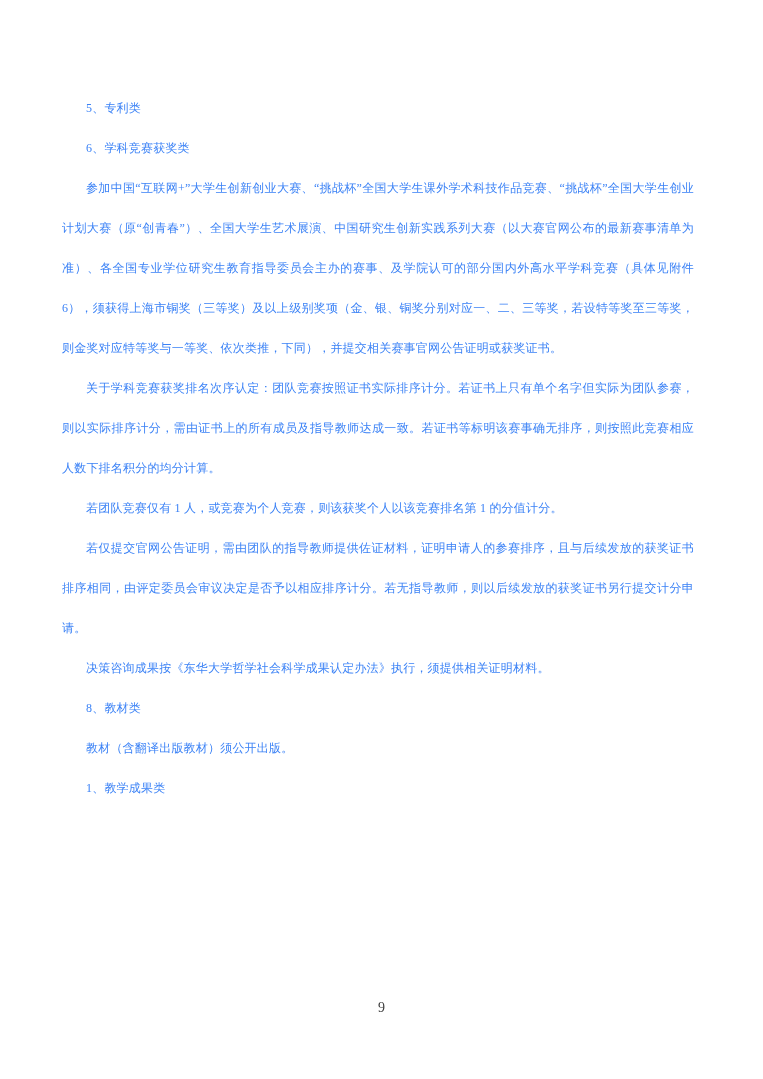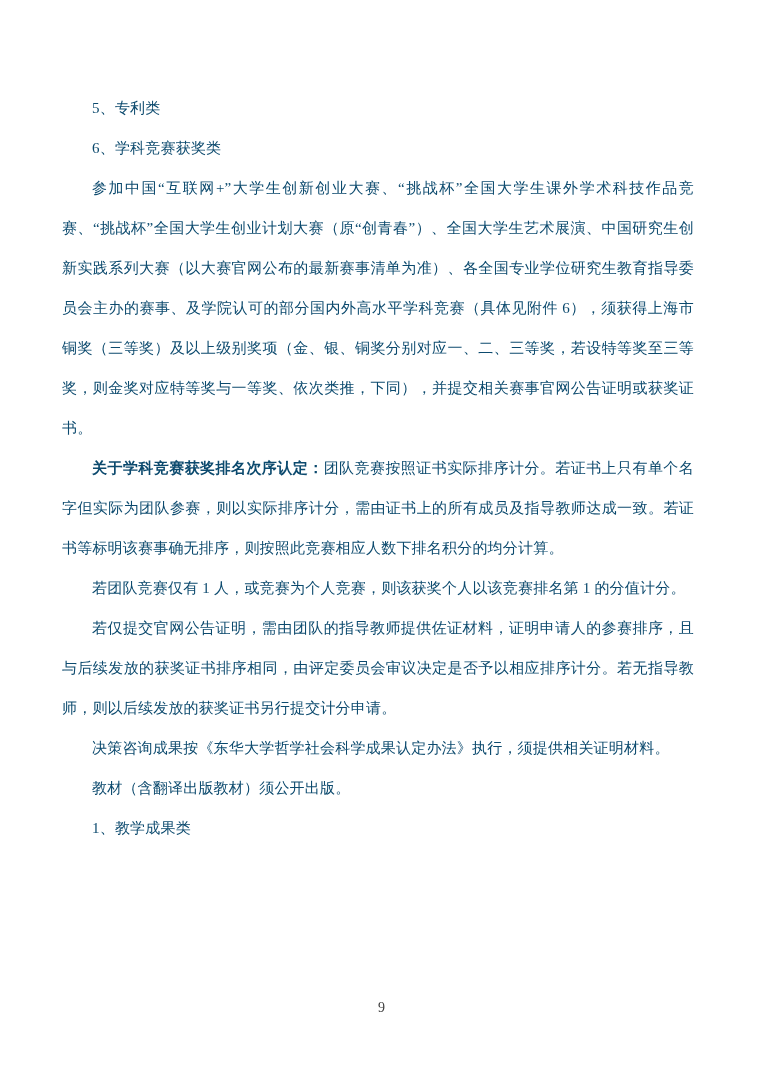--- a/index.html
+++ b/index.html
@@ -17,30 +17,30 @@
   }
   .content {
     position: absolute;
     left: 62px;
     top: 88px;
     width: 632px;
   }
   p.para {
     margin: 0;
     padding: 0;
-    font-size: 15px;
+    font-size: 12px;
     line-height: 40px;
-    color: #0c4a6e;
+    color: #3b82f6;
     text-align: justify;
     text-indent: 2em;
     font-weight: normal;
     letter-spacing: 0.2px;
   }
   p.para .lead-bold {
-    font-weight: bold;
+    font-weight: normal;
   }
   .footer {
     position: absolute;
     left: 0;
     top: 994px;
     width: 100%;
     text-align: center;
   }
   .footer .page-number {
     font-size: 14px;
@@ -53,19 +53,20 @@
 
 <div class="page">
   <div class="content">
     <p class="para">5、专利类</p>
     <p class="para">6、学科竞赛获奖类</p>
     <p class="para">参加中国“互联网+”大学生创新创业大赛、“挑战杯”全国大学生课外学术科技作品竞赛、“挑战杯”全国大学生创业计划大赛（原“创青春”）、全国大学生艺术展演、中国研究生创新实践系列大赛（以大赛官网公布的最新赛事清单为准）、各全国专业学位研究生教育指导委员会主办的赛事、及学院认可的部分国内外高水平学科竞赛（具体见附件 6），须获得上海市铜奖（三等奖）及以上级别奖项（金、银、铜奖分别对应一、二、三等奖，若设特等奖至三等奖，则金奖对应特等奖与一等奖、依次类推，下同），并提交相关赛事官网公告证明或获奖证书。</p>
     <p class="para"><span class="lead-bold">关于学科竞赛获奖排名次序认定：</span><span>团队竞赛按照证书实际排序计分。若证书上只有单个名字但实际为团队参赛，则以实际排序计分，需由证书上的所有成员及指导教师达成一致。若证书等标明该赛事确无排序，则按照此竞赛相应人数下排名积分的均分计算。</span></p>
     <p class="para">若团队竞赛仅有 1 人，或竞赛为个人竞赛，则该获奖个人以该竞赛排名第 1 的分值计分。</p>
     <p class="para">若仅提交官网公告证明，需由团队的指导教师提供佐证材料，证明申请人的参赛排序，且与后续发放的获奖证书排序相同，由评定委员会审议决定是否予以相应排序计分。若无指导教师，则以后续发放的获奖证书另行提交计分申请。</p>
     <p class="para">决策咨询成果按《东华大学哲学社会科学成果认定办法》执行，须提供相关证明材料。</p>
+    <p class="para">8、教材类</p>
     <p class="para">教材（含翻译出版教材）须公开出版。</p>
     <p class="para">1、教学成果类</p>
   </div>
   <div class="footer">
     <span class="page-number">9</span>
   </div>
 </div>
 
 </body></html>

